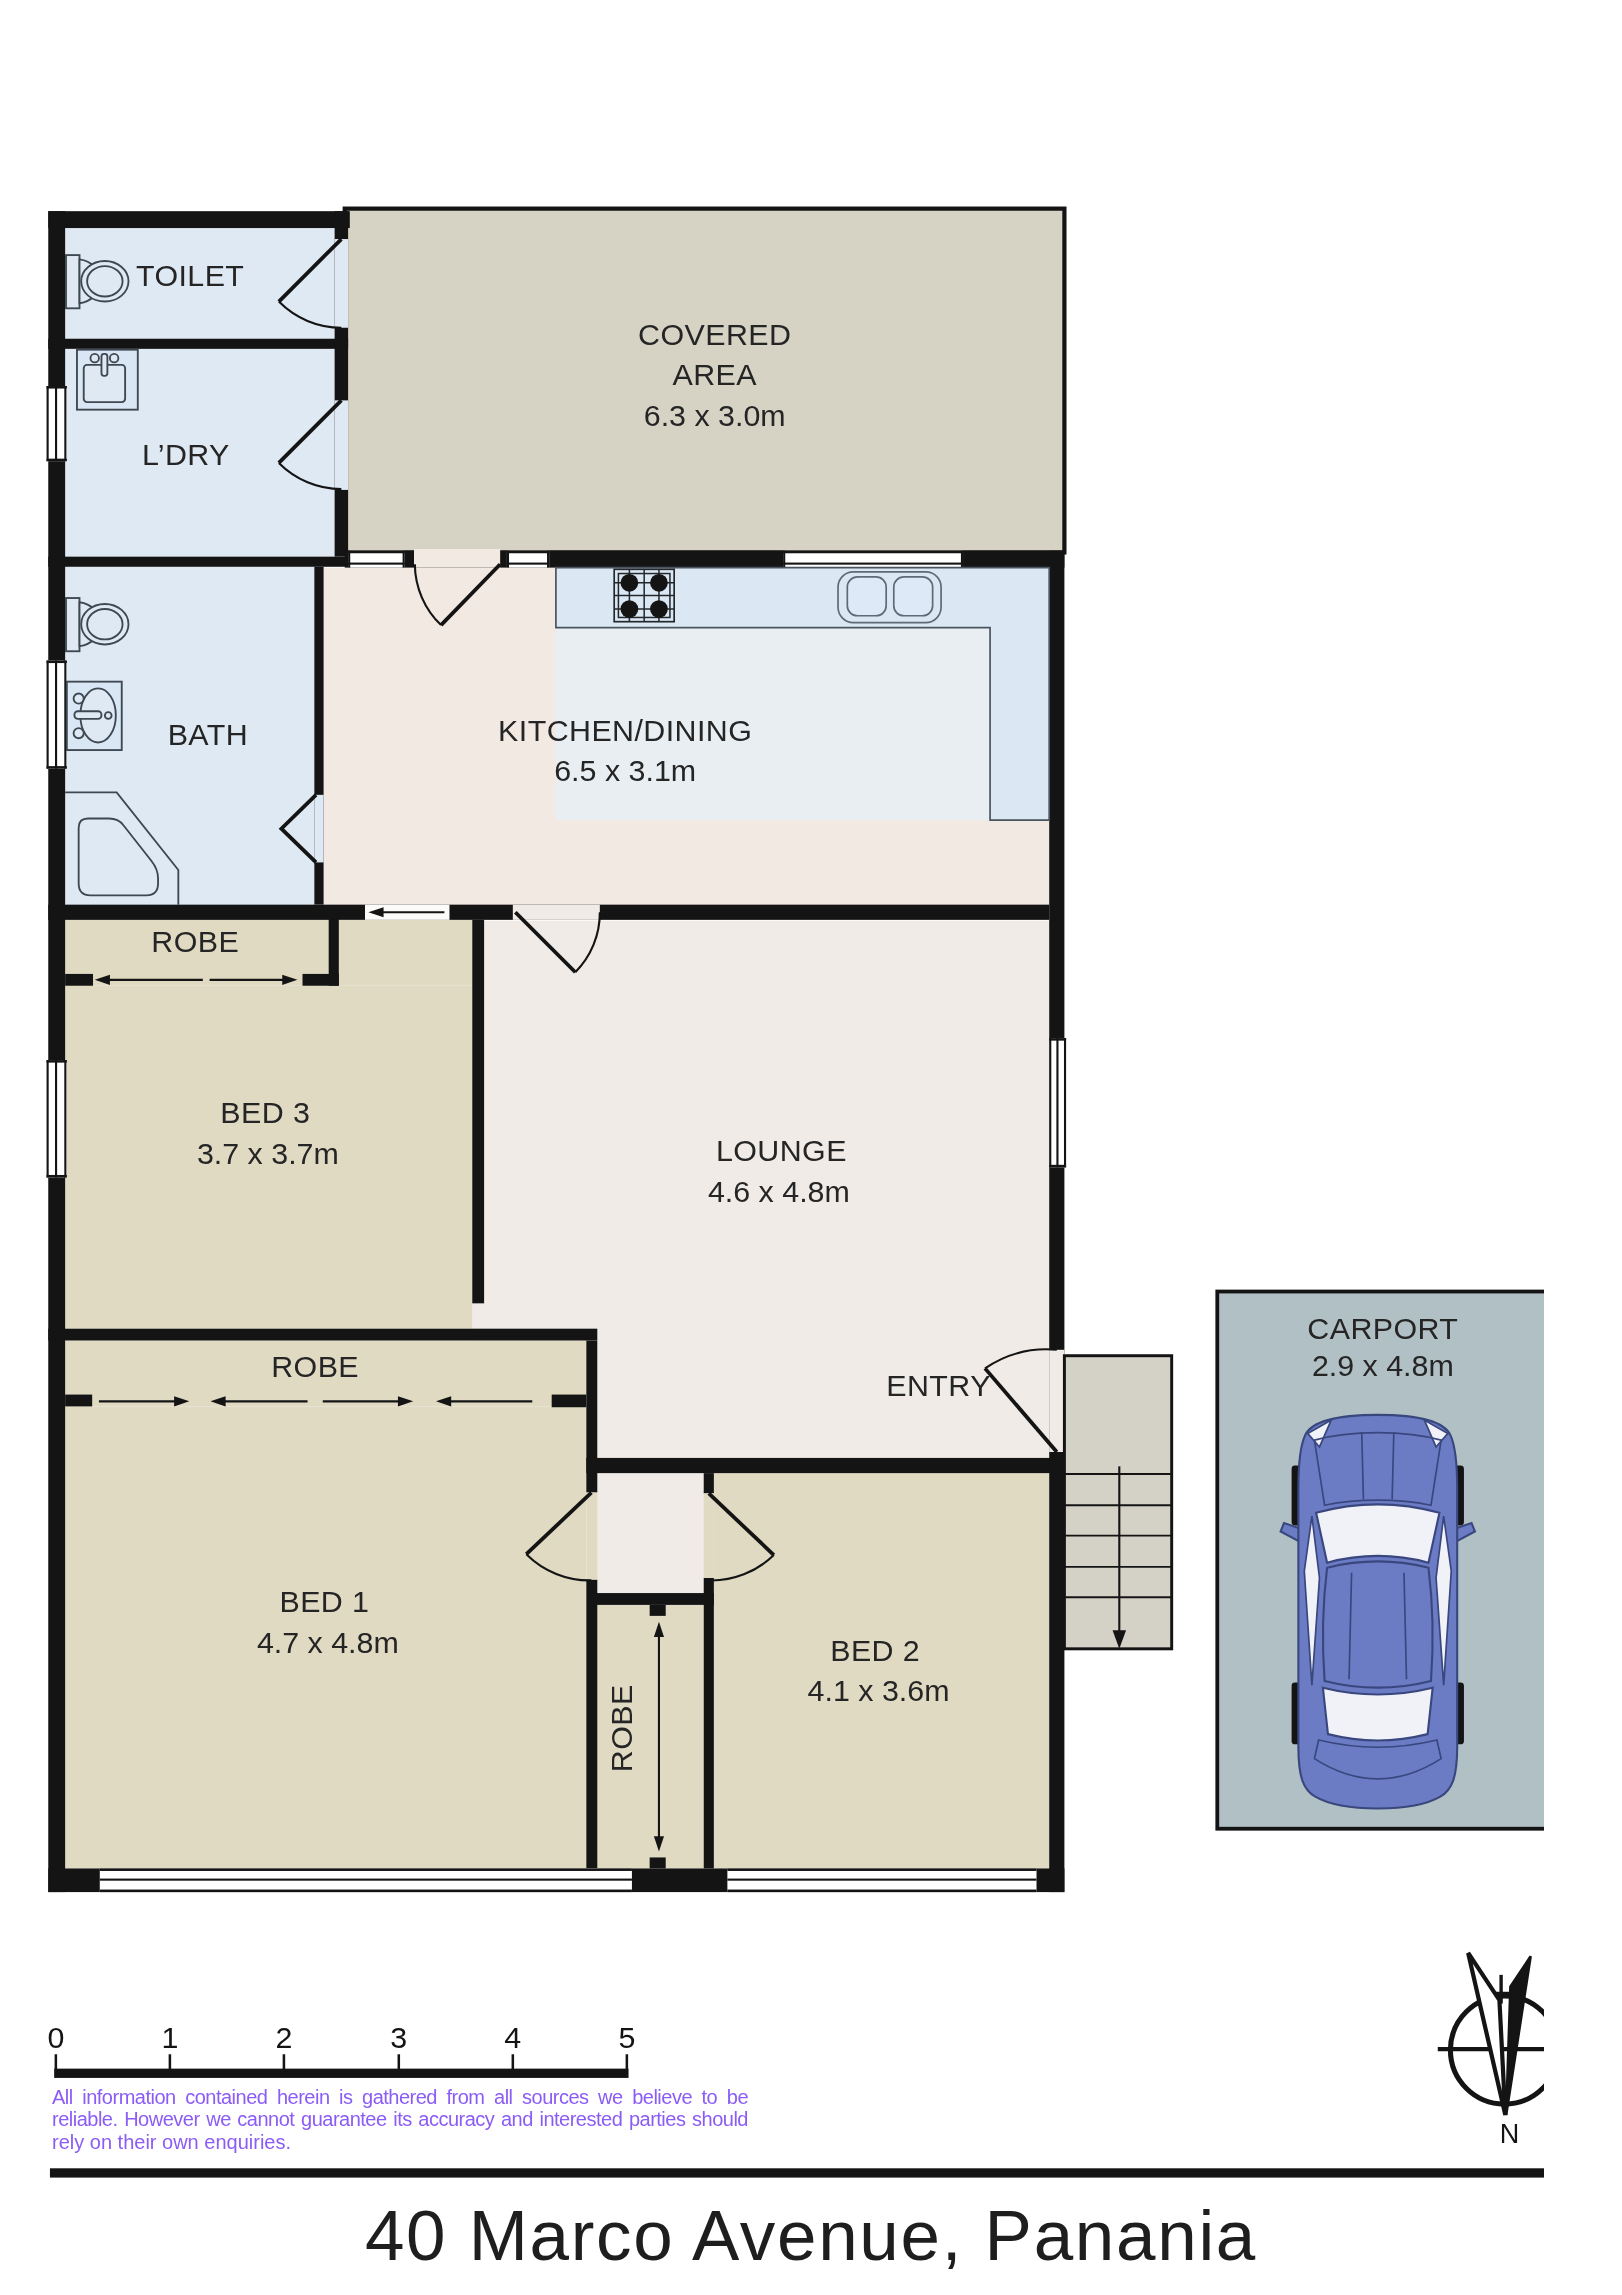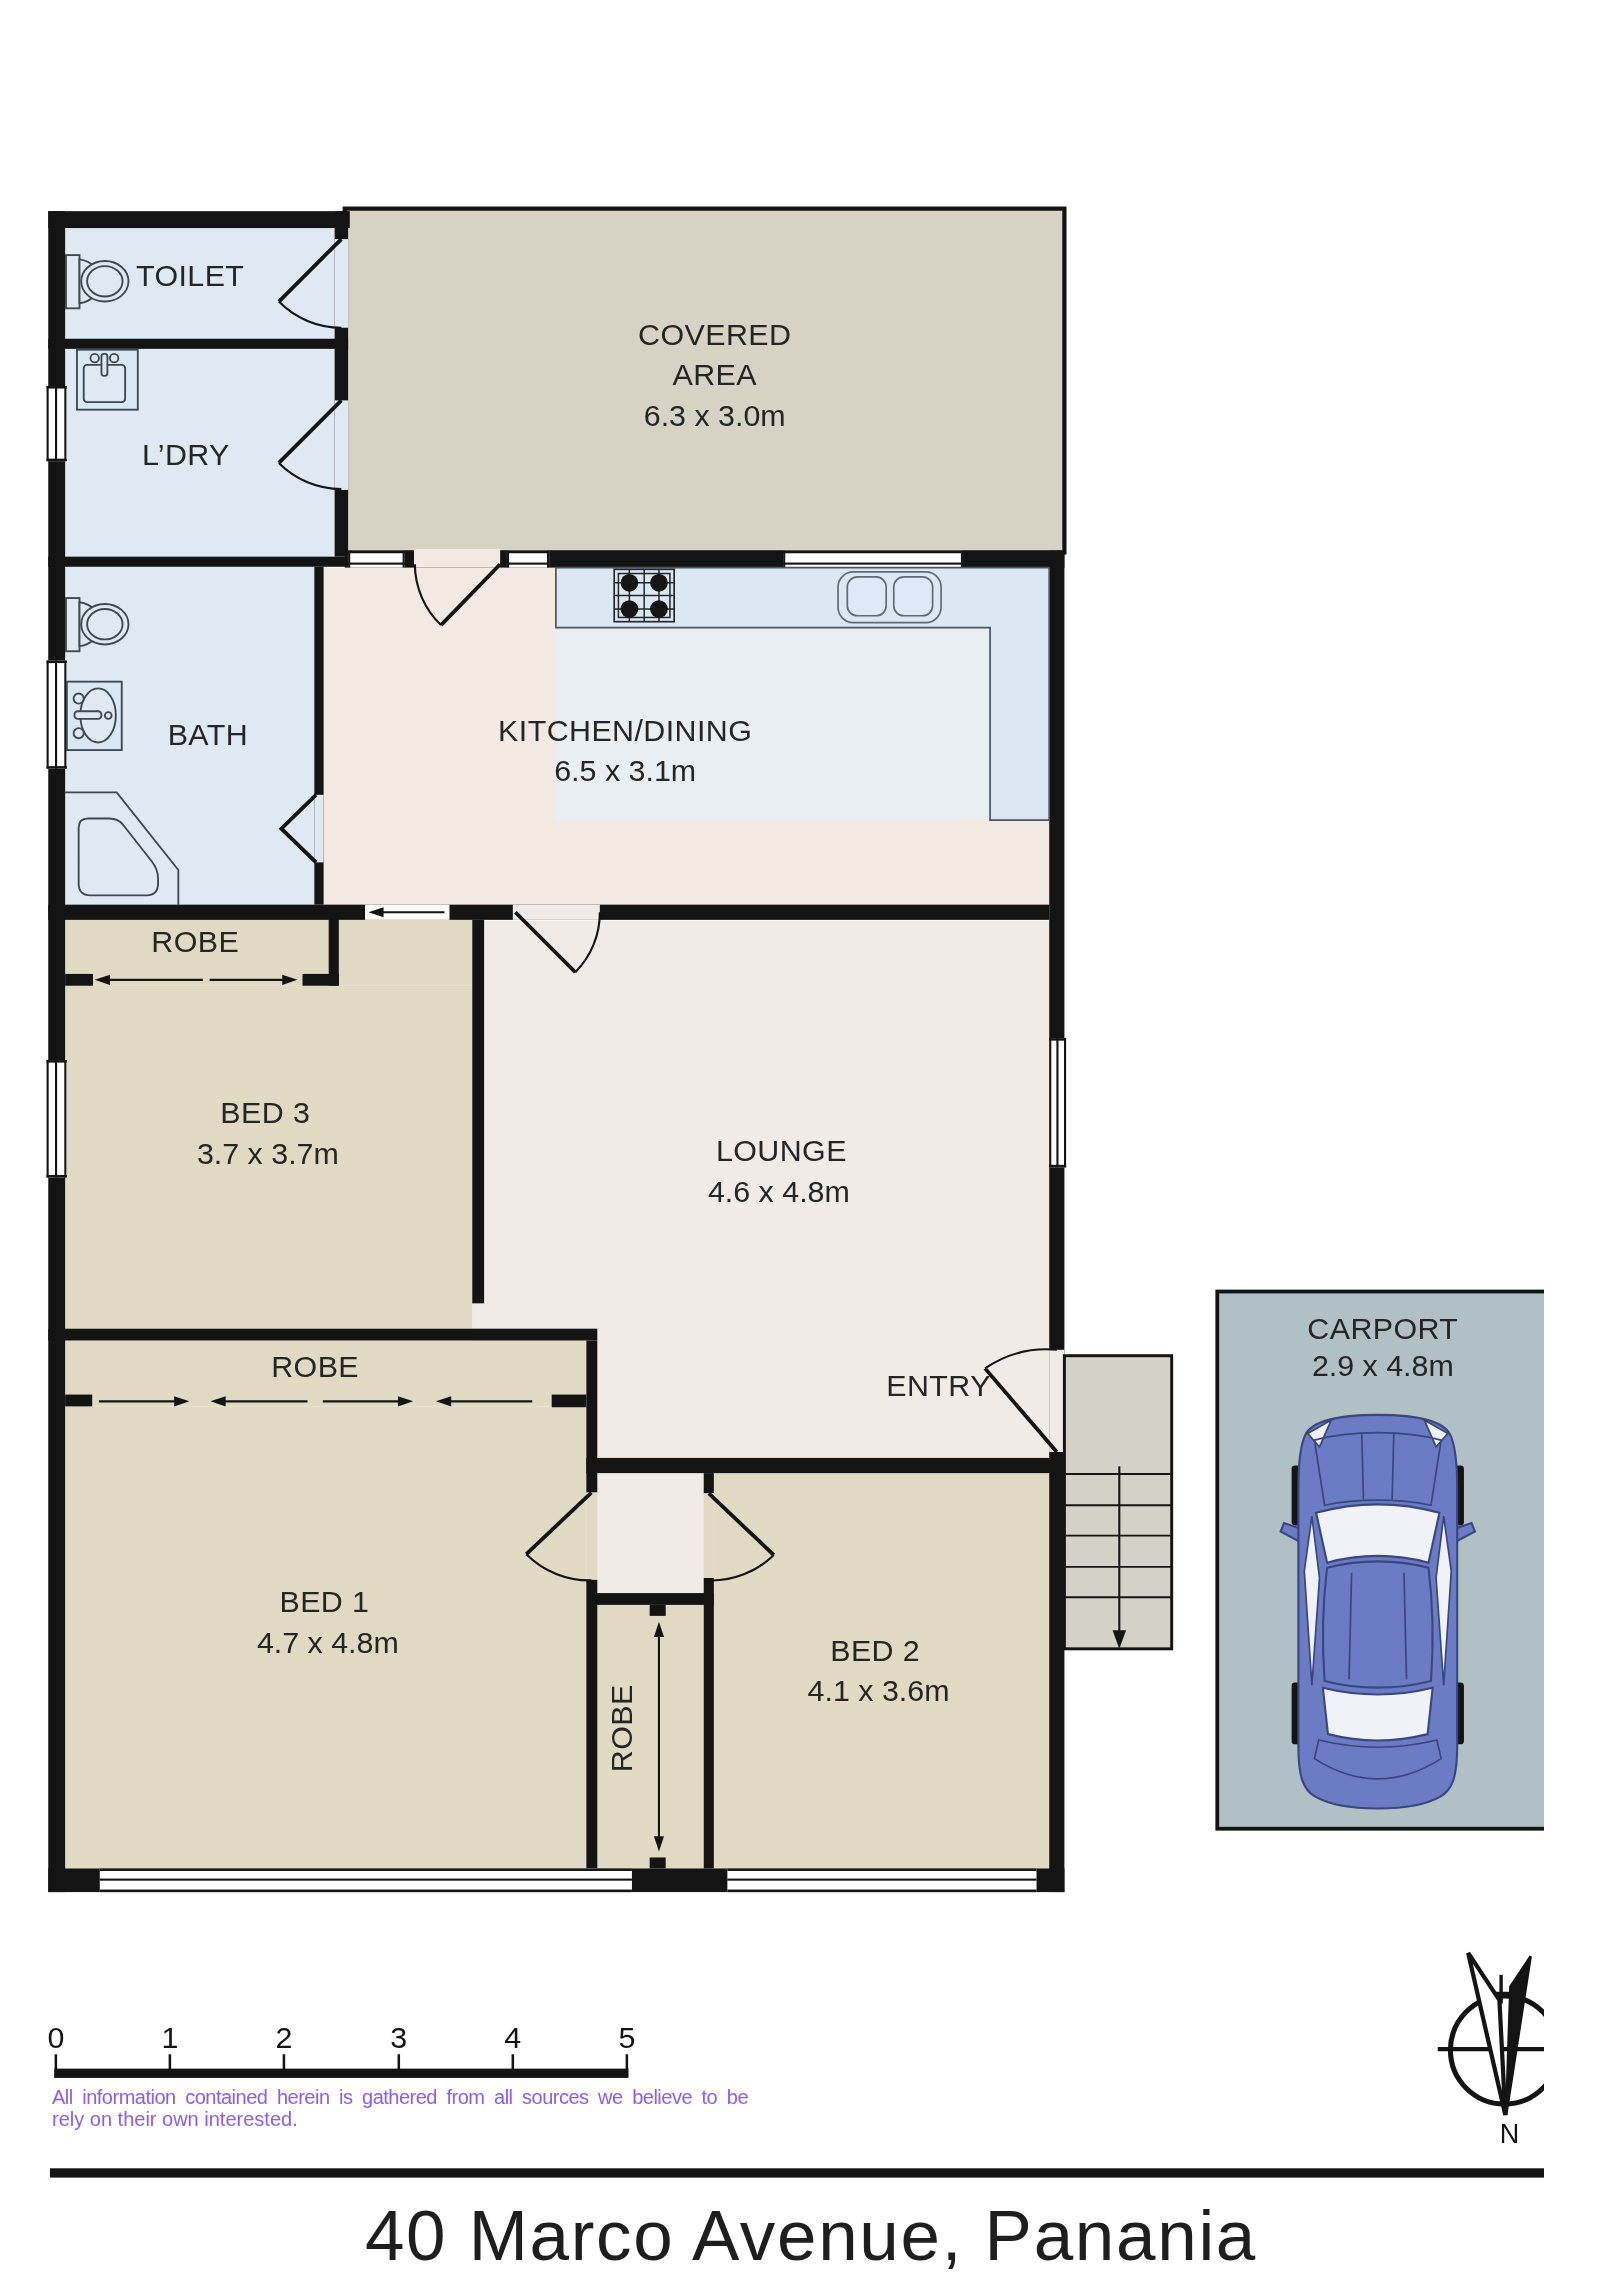--- a/index.html
+++ b/index.html
@@ -371,18 +371,19 @@
     <polygon points="1812,2316 1783,2504 1788,2352" fill="#141414" stroke="#141414" stroke-width="3"></polygon>
     <text x="1787" y="2537" font-family="Liberation Sans, sans-serif" font-size="32" fill="#141414" text-anchor="middle">N</text>
   </g>
 
   <rect x="59" y="2567" width="1802" height="11" fill="#141414"></rect>
 </g>
 </svg>
 
 <div style="position:absolute;left:52px;top:2086px;width:696px;font-size:20px;line-height:22.4px;color:#8b5cf6;">
 <div style="text-align:justify;height:22.4px;overflow:hidden;letter-spacing:-0.5px;">All information contained herein is gathered from all sources we believe to be<span style="display:inline-block;width:100%;"></span></div>
-<div>rely on their own interested.</div>
+<div style="text-align:justify;height:22.4px;overflow:hidden;letter-spacing:-0.5px;">reliable. However we cannot guarantee its accuracy and interested parties should<span style="display:inline-block;width:100%;"></span></div>
+<div>rely on their own enquiries.</div>
 </div>
 
 <div style="position:absolute;left:0px;top:2195px;width:1622px;text-align:center;font-size:71px;font-weight:400;color:#1e1e1e;letter-spacing:1.7px;">40 Marco Avenue, Panania</div>
 </div>
 
 
 </body></html>

